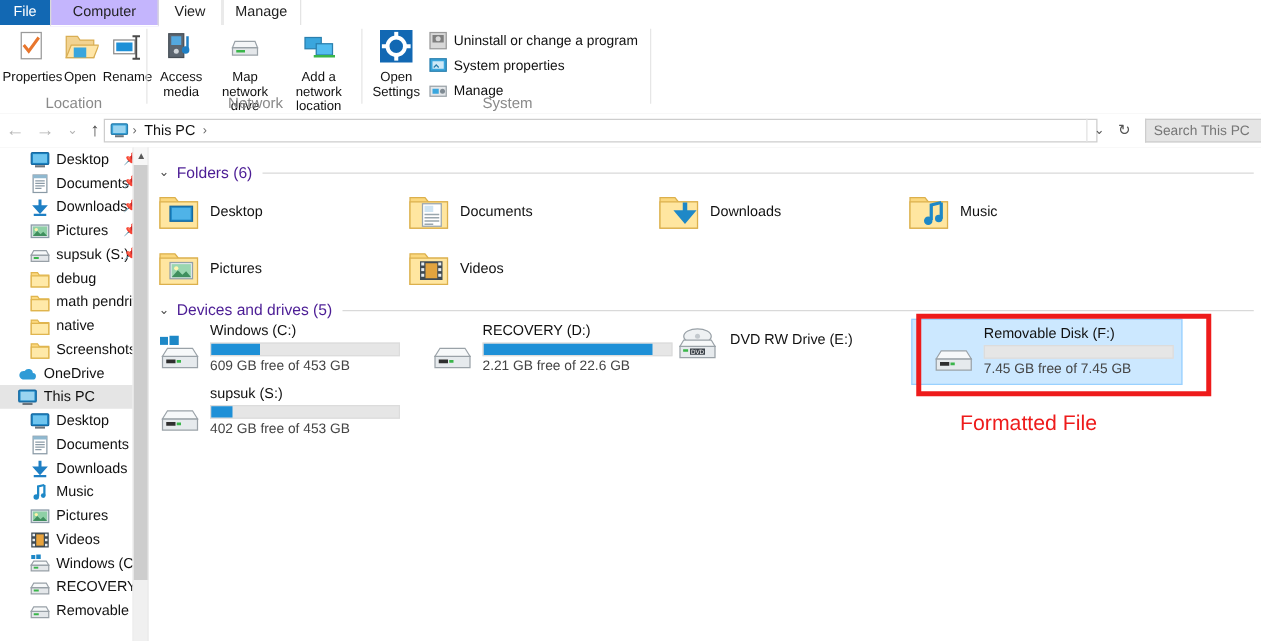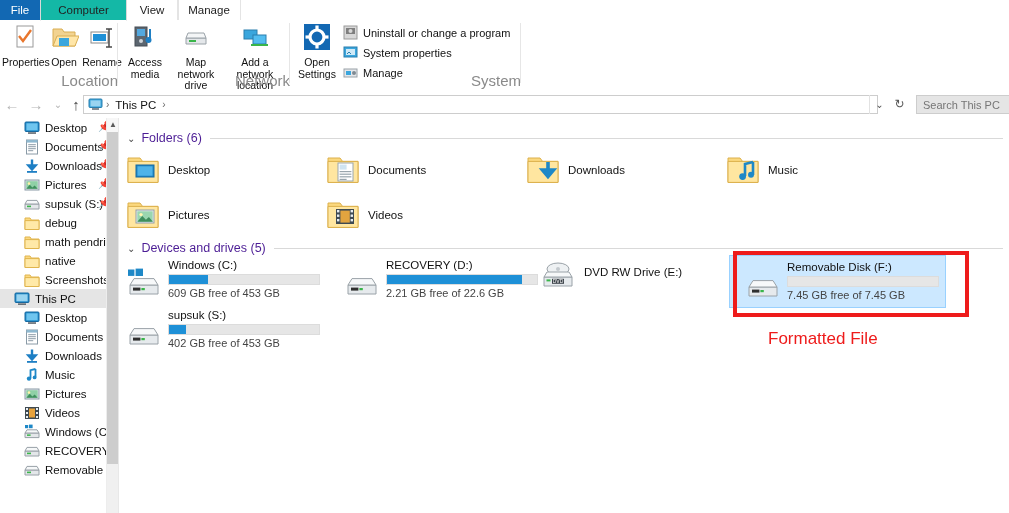--- a/index.html
+++ b/index.html
@@ -8,28 +8,28 @@
     font-family:"Liberation Sans",sans-serif;
     font-size:12px;color:#000;background:#fff;
     -webkit-font-smoothing:antialiased;
   }
   .app{position:relative;width:1009px;height:513px;}
 
   
   .tabstrip{position:absolute;left:0;top:0;width:1009px;height:20px;background:#fff;border-bottom:1px solid #d9d9d9;}
   .tab{position:absolute;top:0;height:20px;line-height:20px;text-align:center;font-size:11.5px;color:#222;cursor:default;}
   .tab.file{left:0;width:40px;background:#1268b3;color:#fff;}
-  .tab.sel{background:#14b8a6;border-left:1px solid #d9d9d9;border-right:1px solid #d9d9d9;border-bottom:1px solid #fff;z-index:3;}
+  .tab.sel{background:#c4b5fd;border-left:1px solid #d9d9d9;border-right:1px solid #d9d9d9;border-bottom:1px solid #fff;z-index:3;}
   .tab.plain{border-left:1px solid #e4e4e4;border-right:1px solid #e4e4e4;}
 
   
   .ribbon{position:absolute;left:0;top:20px;width:1009px;height:71px;background:#fff;border-bottom:1px solid #d9d9d9;}
   .rgroup{position:absolute;top:0;height:71px;}
   .rgroup .sep{position:absolute;right:0;top:3px;width:1px;height:60px;background:#e6e6e6;}
-  .glabel{position:absolute;bottom:2px;left:0;width:100%;text-align:right;font-size:15px;color:#8a8a8a;}
+  .glabel{position:absolute;bottom:2px;left:0;width:100%;text-align:center;font-size:12px;color:#8a8a8a;}
   .bigbtn{position:absolute;top:3px;text-align:center;cursor:default;}
   .bigbtn .cap{font-size:10.5px;line-height:11.5px;color:#111;display:block;margin-top:1px;}
   .icn{display:block;margin:0 auto;}
   .smallrow{position:absolute;display:flex;align-items:center;cursor:default;font-size:11px;color:#111;}
   .smallrow .si{width:15px;height:15px;margin-right:5px;flex:0 0 15px;}
 
   
   .addrbar{position:absolute;left:0;top:91px;width:1009px;height:27px;background:#fff;border-bottom:1px solid #e3e3e3;}
   .navbtn{position:absolute;top:4px;width:20px;height:20px;text-align:center;line-height:20px;font-size:15px;color:#b4b4b4;cursor:default;}
   .navbtn.act{color:#4a4a4a;}
@@ -317,20 +317,27 @@
           </svg></span>
         <span class="stxt">native</span>
       </div>
       <div class="snode">
         <span style="width:24px;flex:0 0 24px;"></span>
         <span class="sicon"><svg width="16" height="16" viewBox="0 0 16 16">
             <path d="M1 3 h5 l1.4 2 H15 v9.5 H1z" fill="#fcd980" stroke="#e0b54e"></path>
             <path d="M1 5.6 h14 v8.9 H1z" fill="#ffe9a8" stroke="#e0b54e"></path>
           </svg></span>
         <span class="stxt">Screenshots</span>
+      </div>
+      <div class="snode">
+        <span style="width:14px;flex:0 0 14px;"></span>
+        <span class="sicon"><svg width="16" height="16" viewBox="0 0 16 16">
+            <path d="M4.2 12.6 h7.8 a2.6 2.6 0 0 0 0.3 -5.2 a3.6 3.6 0 0 0 -6.6 -1.6 a3 3 0 0 0 -1.5 6.8z" fill="#2f9bd6"></path>
+          </svg></span>
+        <span class="stxt">OneDrive</span>
       </div>
       <div class="snode sel">
         <span style="width:14px;flex:0 0 14px;"></span>
         <span class="sicon"><svg width="16" height="16" viewBox="0 0 16 16">
             <rect x="1" y="2" width="14" height="9.5" rx="1" fill="#1e88c7" stroke="#1668a0"></rect>
             <rect x="2.4" y="3.3" width="11.2" height="7" fill="#9ad4f0"></rect>
             <rect x="4" y="12.3" width="8" height="1.7" fill="#6b737a"></rect>
           </svg></span>
         <span class="stxt">This PC</span>
       </div>

